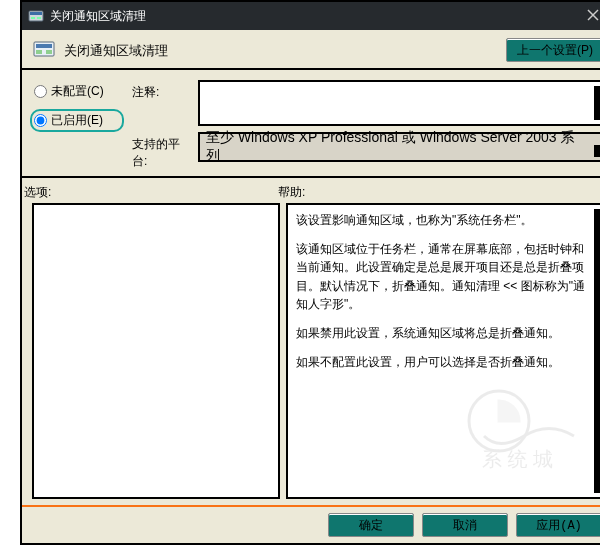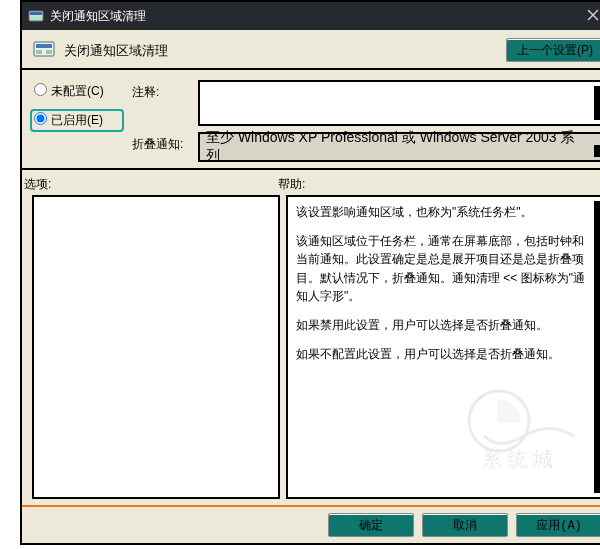--- a/index.html
+++ b/index.html
@@ -105,30 +105,30 @@
   }
   .radios {
     width: 90px;
     display: flex;
     flex-direction: column;
     gap: 10px;
     padding-top: 2px;
   }
   .radio {
     display: flex;
-    align-items: flex-start;
+    align-items: center;
     gap: 4px;
     font-size: 12px;
     padding: 1px 2px;
   }
   .radio input { margin: 0; }
   .radio.selected {
     outline: 2px solid #1aa89e;
     outline-offset: 0px;
-    border-radius: 2px;
+    border-radius: 8px;
   }
   .fields {
     flex: 1;
     display: flex;
     flex-direction: column;
     gap: 6px;
   }
   .row {
     display: flex;
     align-items: flex-start;
@@ -285,40 +285,40 @@
 
       <div class="fields">
         <div class="row">
           <div class="lbl">注释:</div>
           <div class="comment-box">
             <span></span>
             <div class="sbar"></div>
           </div>
         </div>
         <div class="row">
-          <div class="lbl">折叠通知:</div>
+          <div class="lbl">支持的平台:</div>
           <div class="platform-box">
             <span>至少 Windows XP Professional 或 Windows Server 2003 系列</span>
             <div class="sbar"></div>
           </div>
         </div>
       </div>
     </div>
 
     <div class="midlabels">
       <div class="l-opt">选项:</div>
       <div class="l-help">帮助:</div>
     </div>
 
     <div class="panes" style="position:relative;">
       <div class="options-box"></div>
       <div class="help-box">
         <p>该设置影响通知区域，也称为"系统任务栏"。</p>
         <p>该通知区域位于任务栏，通常在屏幕底部，包括时钟和当前通知。此设置确定是总是展开项目还是总是折叠项目。默认情况下，折叠通知。通知清理 &lt;&lt; 图标称为"通知人字形"。</p>
-        <p>如果禁用此设置，用户可以选择是否折叠通知。</p>
+        <p>如果禁用此设置，系统通知区域将总是折叠通知。</p>
         <p>如果不配置此设置，用户可以选择是否折叠通知。</p>
         <div class="sbar"></div>
       </div>
 
       <svg class="watermark" viewBox="0 0 160 90">
         <g fill="none" stroke="#666" stroke-width="3">
           <circle cx="55" cy="40" r="30"></circle>
           <path d="M55 20 A20 20 0 0 1 75 40 L55 40 Z" fill="#666" opacity="0.5"></path>
           <path d="M40 55 Q55 70 80 55 T130 55"></path>
           <text x="38" y="85" font-size="20" fill="#666" stroke="none">系 统 城</text>

